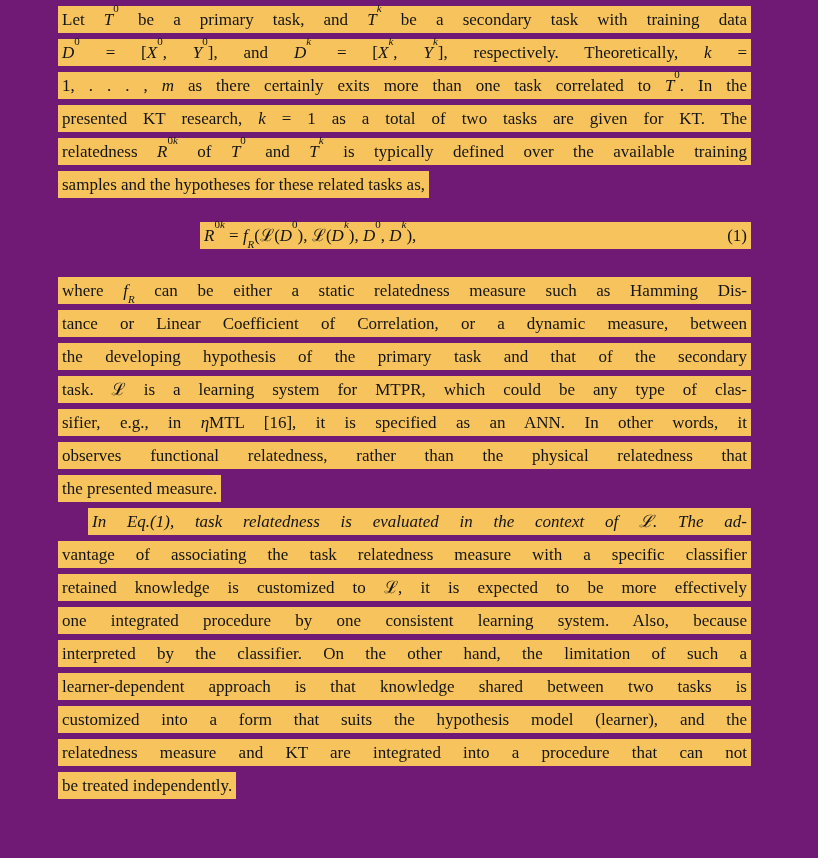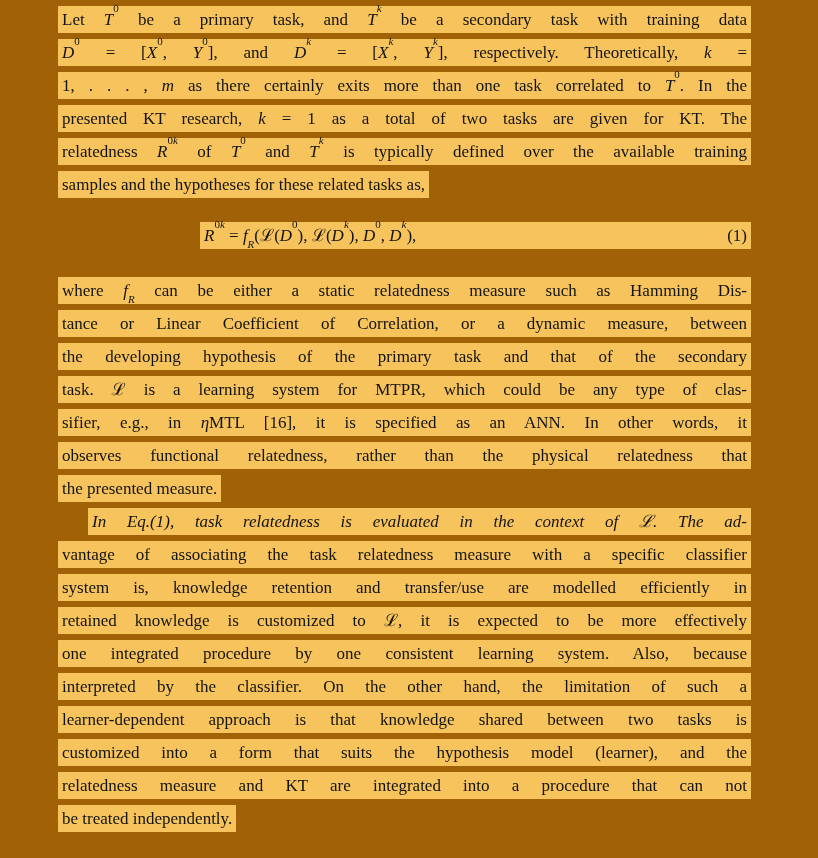--- a/index.html
+++ b/index.html
@@ -1,20 +1,20 @@
 <!DOCTYPE html>
 <html style="--hl: #F6C35C;"><head>
 <meta charset="utf-8">
 <style>
   html, body { margin: 0; padding: 0; background: #ffffff; }
   .page {
     position: relative;
     width: 818px;
     height: 858px;
-    background: #a16207;
+    background: #701a75;
     overflow: hidden;
     box-sizing: border-box;
     padding: 6px 0 0 58px;
     color: #141414;
     font-family: "Liberation Serif", "DejaVu Serif", serif;
   }
   .text-col { width: 693px; }
   .row { height: 33px; box-sizing: border-box; }
   .hl {
     background: var(--hl, #F6C35C);
@@ -112,23 +112,20 @@
     </div>
 
     <div>
       <div class="row ind">
           <span class="hl">In Eq.(1), task relatedness is evaluated in the context of ℒ. The ad-</span>
         </div>
       <div class="row j">
           <span class="hl">vantage of associating the task relatedness measure with a specific classifier</span>
         </div>
       <div class="row j">
-          <span class="hl">system is, knowledge retention and transfer/use are modelled efficiently in</span>
-        </div>
-      <div class="row j">
           <span class="hl">retained knowledge is customized to ℒ, it is expected to be more effectively</span>
         </div>
       <div class="row j">
           <span class="hl">one integrated procedure by one consistent learning system. Also, because</span>
         </div>
       <div class="row j">
           <span class="hl">interpreted by the classifier. On the other hand, the limitation of such a</span>
         </div>
       <div class="row j">
           <span class="hl">learner-dependent approach is that knowledge shared between two tasks is</span>

